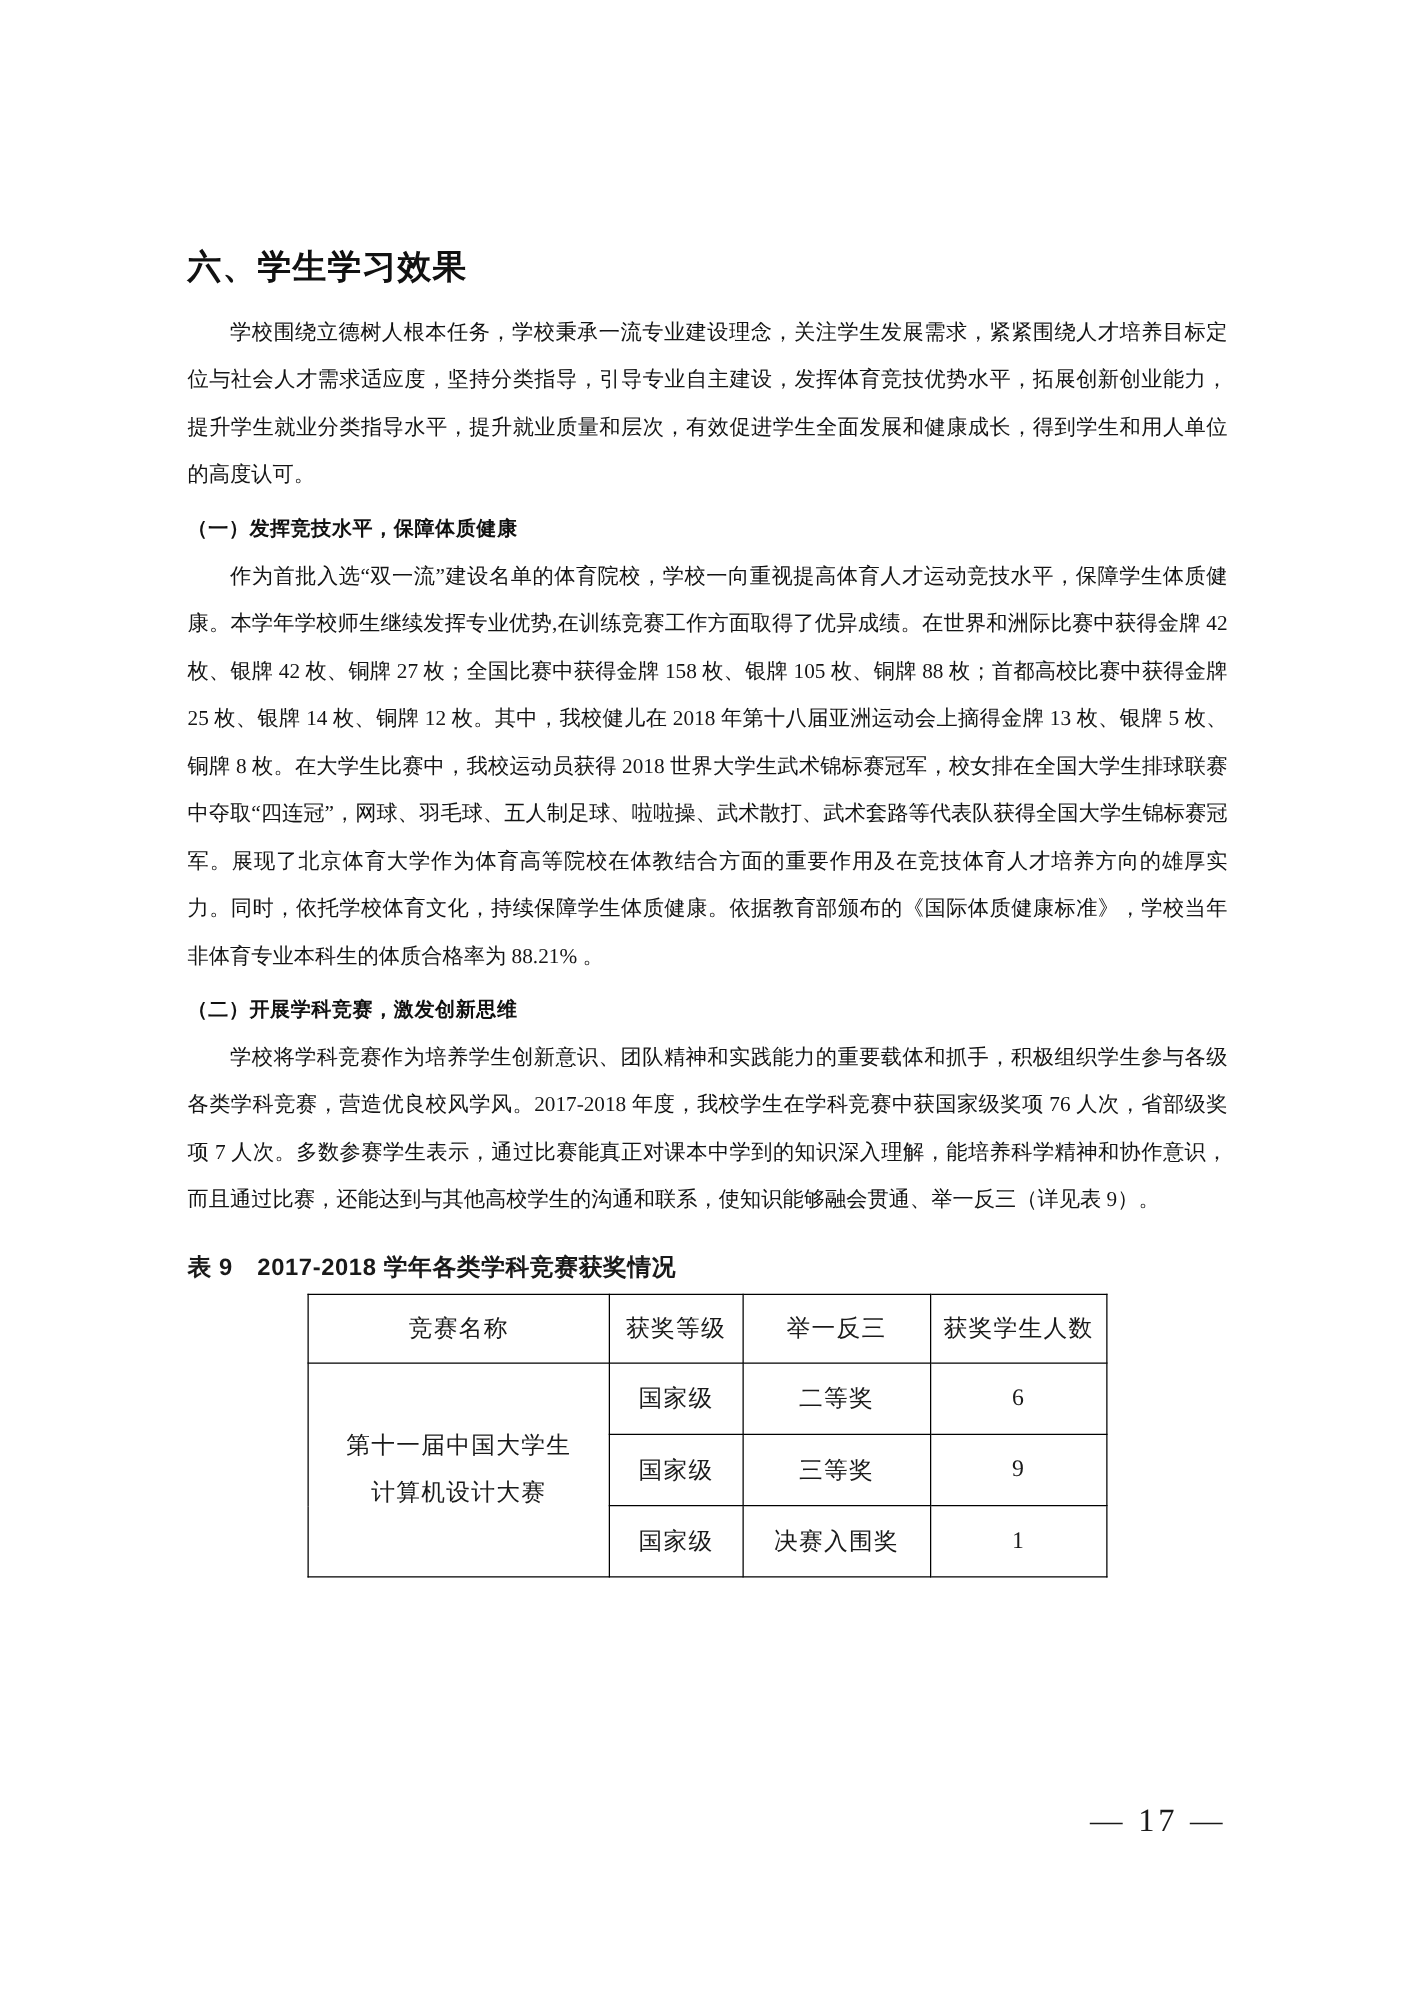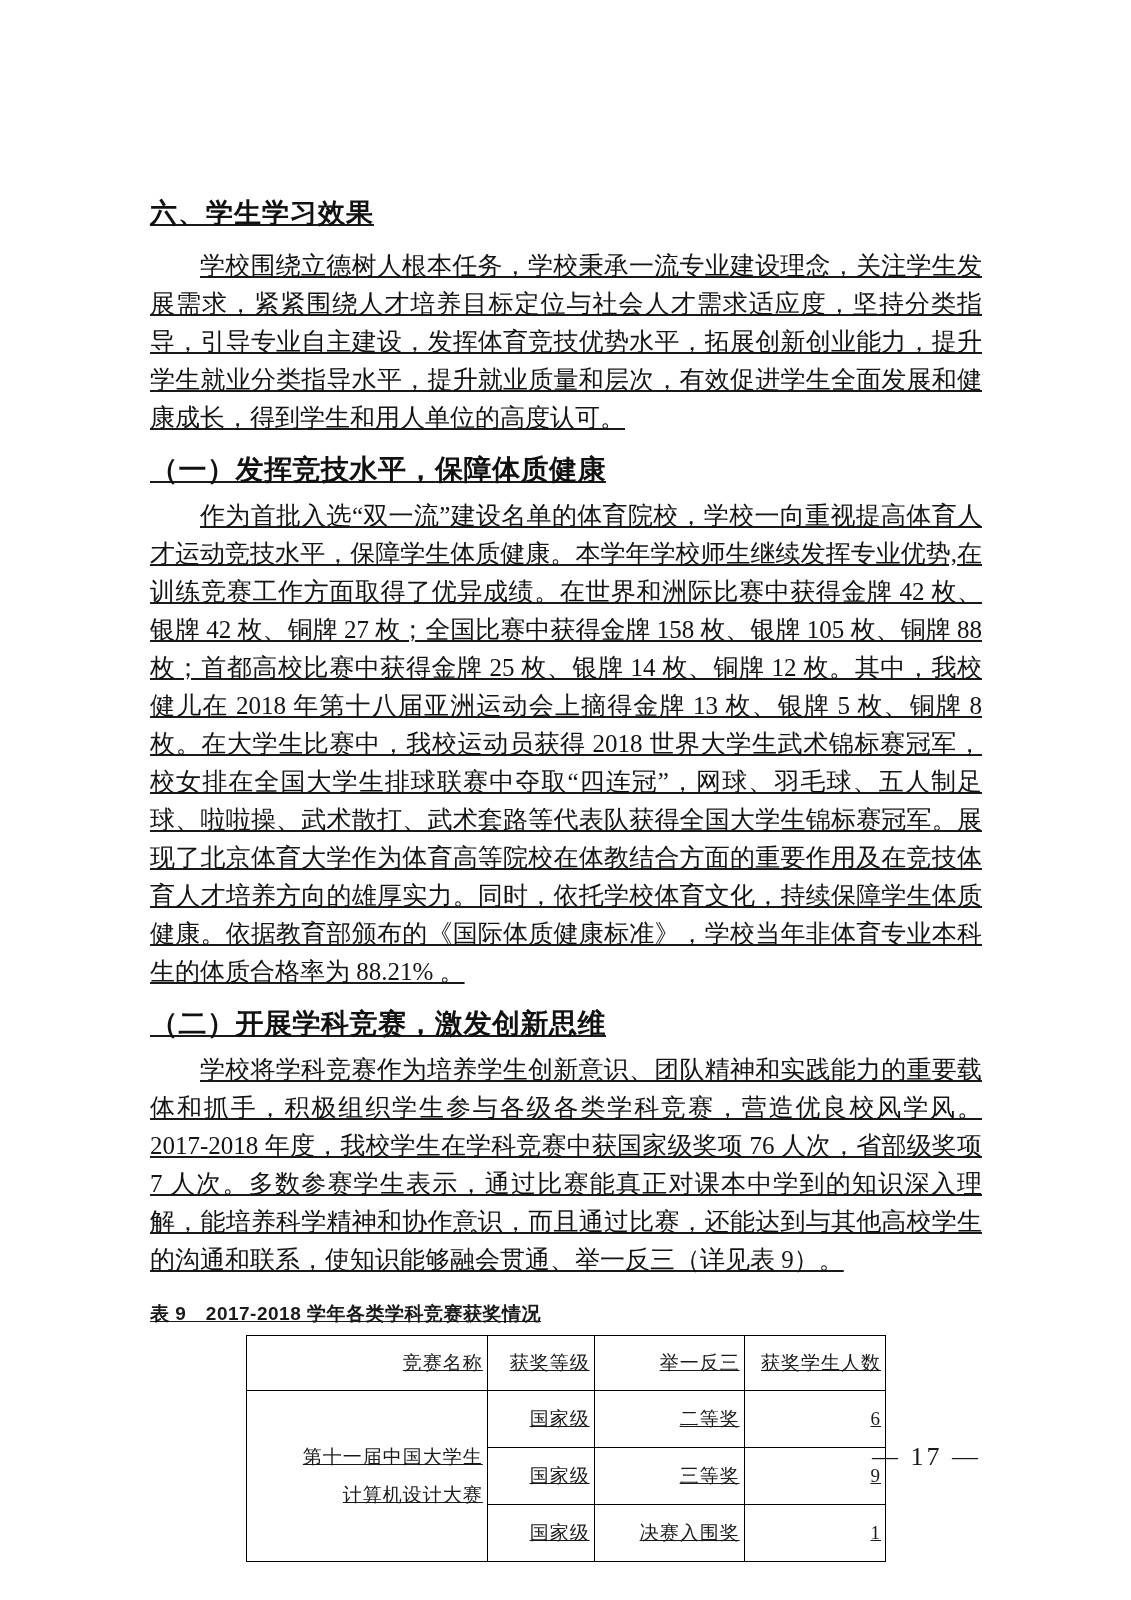--- a/index.html
+++ b/index.html
@@ -15,40 +15,39 @@
     color: #1a1a1a;
     overflow: hidden;
   }
   .page {
     position: absolute;
     top: 0; left: 0;
     width: 1045px;
     height: 1600px;
     box-sizing: border-box;
     padding: 195px 63px 60px 150px;
-    text-decoration: underline;
   }
   .h1 {
     font-family: "Liberation Sans", sans-serif;
     font-weight: bold;
     font-size: 27px;
     letter-spacing: 1px;
     margin: 0 0 16px 0;
     color: #111;
   }
   .h2 {
     font-family: "Liberation Sans", sans-serif;
     font-weight: bold;
-    font-size: 28px;
+    font-size: 16px;
     letter-spacing: 0.5px;
     margin: 14px 0 8px 0;
     color: #111;
   }
   p.para {
-    font-size: 25px;
+    font-size: 17px;
     line-height: 38px;
     text-align: justify;
     text-justify: inter-ideograph;
     text-indent: 2em;
     margin: 0 0 4px 0;
     color: #141414;
   }
   .tbl-caption {
     text-align: left;
     font-family: "Liberation Sans", sans-serif;
@@ -58,21 +57,21 @@
     letter-spacing: 0.5px;
   }
   table.award {
     border-collapse: collapse;
     margin: 0 auto;
     width: 640px;
     font-size: 19px;
   }
   table.award td, table.award th {
     border: 1.3px solid #000;
-    text-align: right;
+    text-align: center;
     vertical-align: middle;
     padding: 8px 4px;
     font-weight: normal;
     letter-spacing: 1px;
   }
   table.award thead th {
     font-family: "Liberation Sans", sans-serif;
     font-weight: normal;
     height: 38px;
     font-size: 19px;

